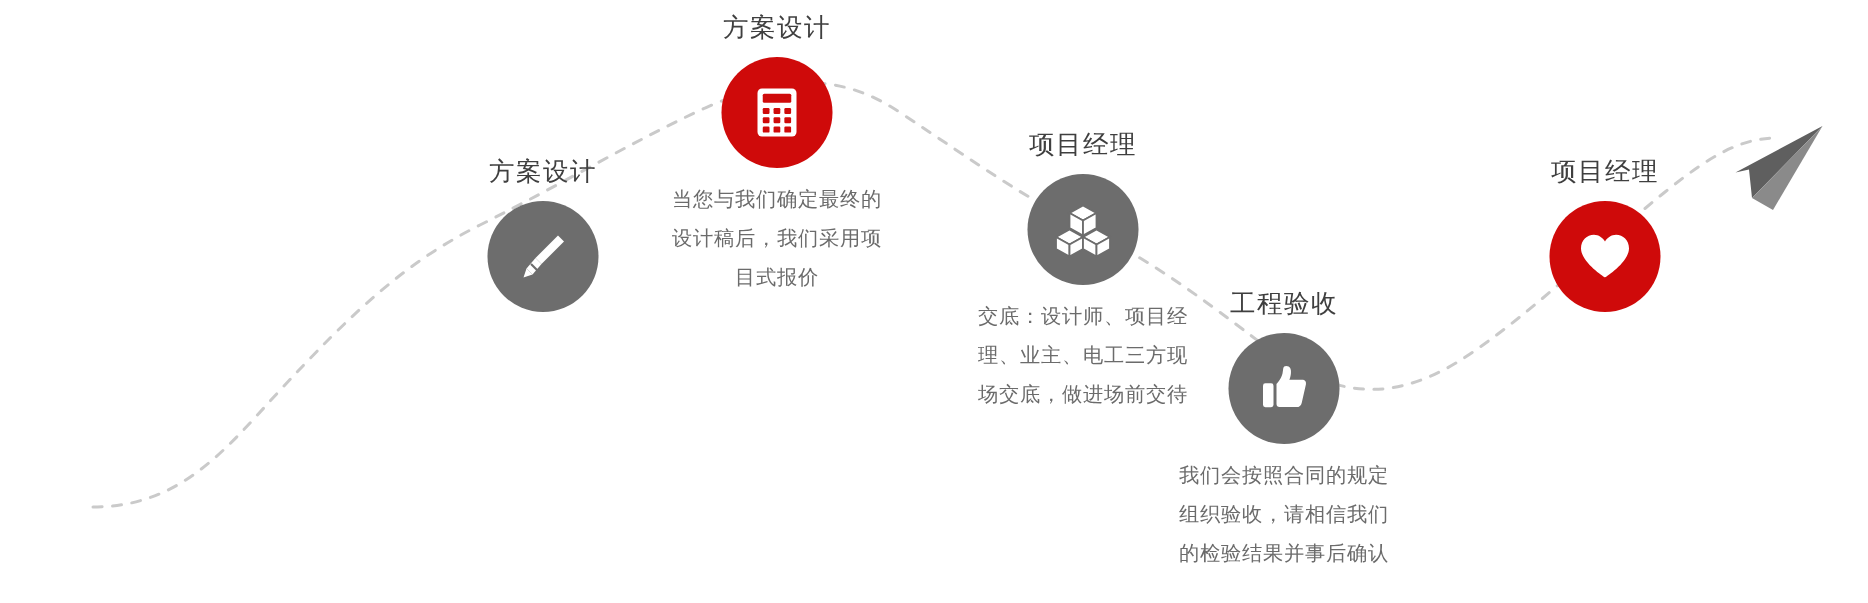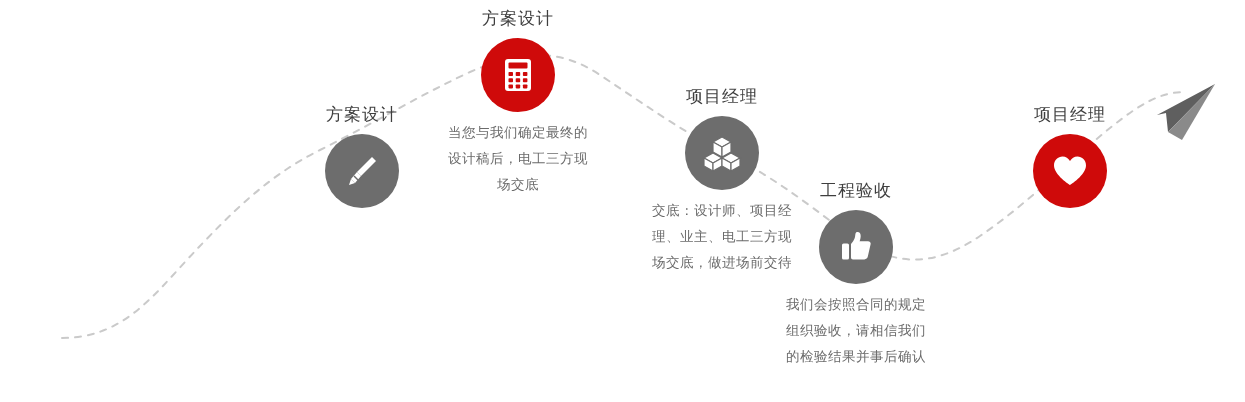--- a/index.html
+++ b/index.html
@@ -63,21 +63,21 @@
     line-height: 26px;
     letter-spacing: 0.5px;
     width: 150px;
     margin: 0 auto;
   }
   
   #step-0 { left: 98px;  top: 188px; }
   #step-1 { left: 282px; top: 104px; }
   #step-2 { left: 438px; top: 8px;   }
   #step-3 { left: 642px; top: 86px;  }
-  #step-4 { left: 776px; top: 180px; }
+  #step-4 { left: 776px; top: 192px; }
   #step-5 { left: 990px; top: 104px; }
 
   #step-0 .step-desc { width: 140px; }
   #step-2 .step-desc { width: 140px; }
 </style>
 </head>
 <body>
 
 <div id="stage">
 
@@ -123,21 +123,21 @@
           <rect x="25.9" y="18" width="4.5" height="4" rx="0.8"></rect>
           <rect x="11.5" y="24.2" width="4.5" height="4" rx="0.8"></rect>
           <rect x="18.7" y="24.2" width="4.5" height="4" rx="0.8"></rect>
           <rect x="25.9" y="24.2" width="4.5" height="4" rx="0.8"></rect>
           <rect x="11.5" y="30.4" width="4.5" height="4" rx="0.8"></rect>
           <rect x="18.7" y="30.4" width="4.5" height="4" rx="0.8"></rect>
           <rect x="25.9" y="30.4" width="4.5" height="4" rx="0.8"></rect>
         </g>
       </svg>
     </div>
-    <div class="step-desc">当您与我们确定最终的设计稿后，电工三方现场交底</div>
+    <div class="step-desc">当您与我们确定最终的设计稿后，我们采用项目式报价</div>
   </div>
 
   <div class="step" id="step-3">
     <div class="step-title">项目经理</div>
     <div class="icon-wrap gray">
       <svg width="42" height="42" viewBox="0 0 42 42">
         <g fill="#ffffff" stroke="#6d6d6d" stroke-width="1.2">
           <polygon points="21,5 30,10 21,15 12,10"></polygon>
           <polygon points="12,10 21,15 21,25 12,20"></polygon>
           <polygon points="30,10 21,15 21,25 30,20"></polygon>

